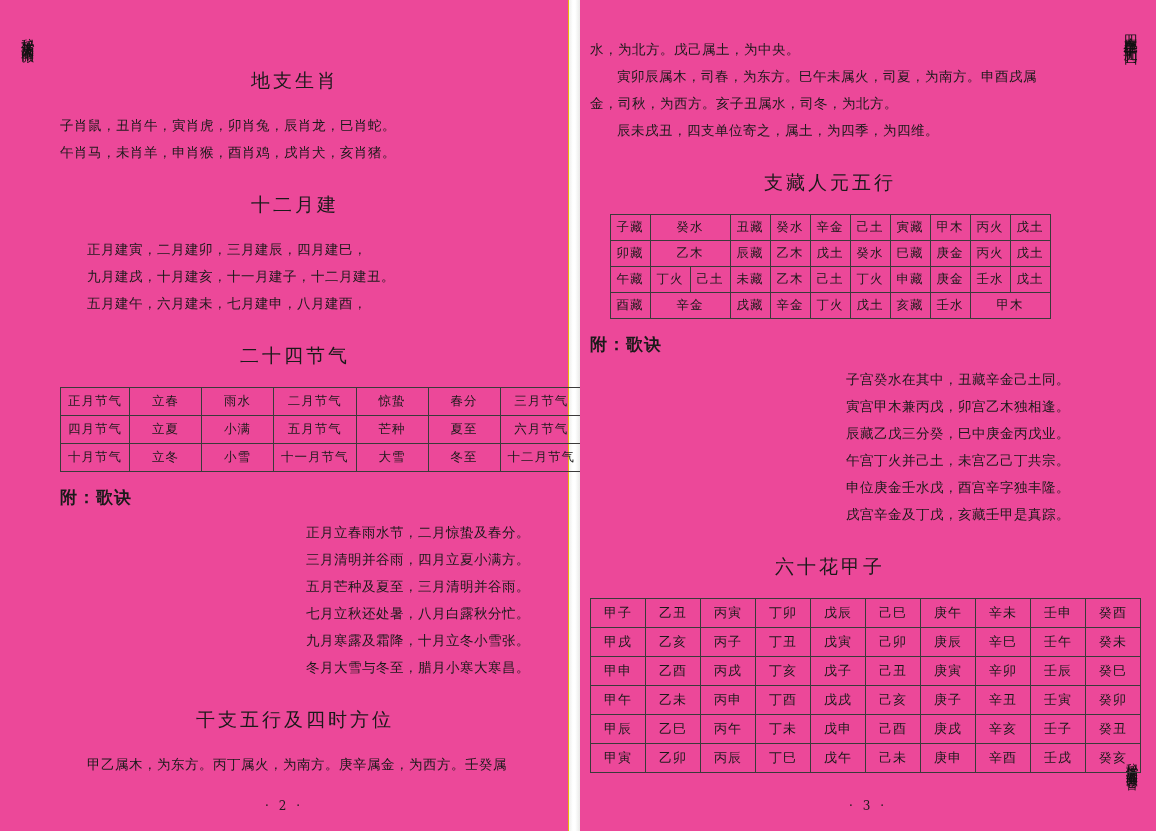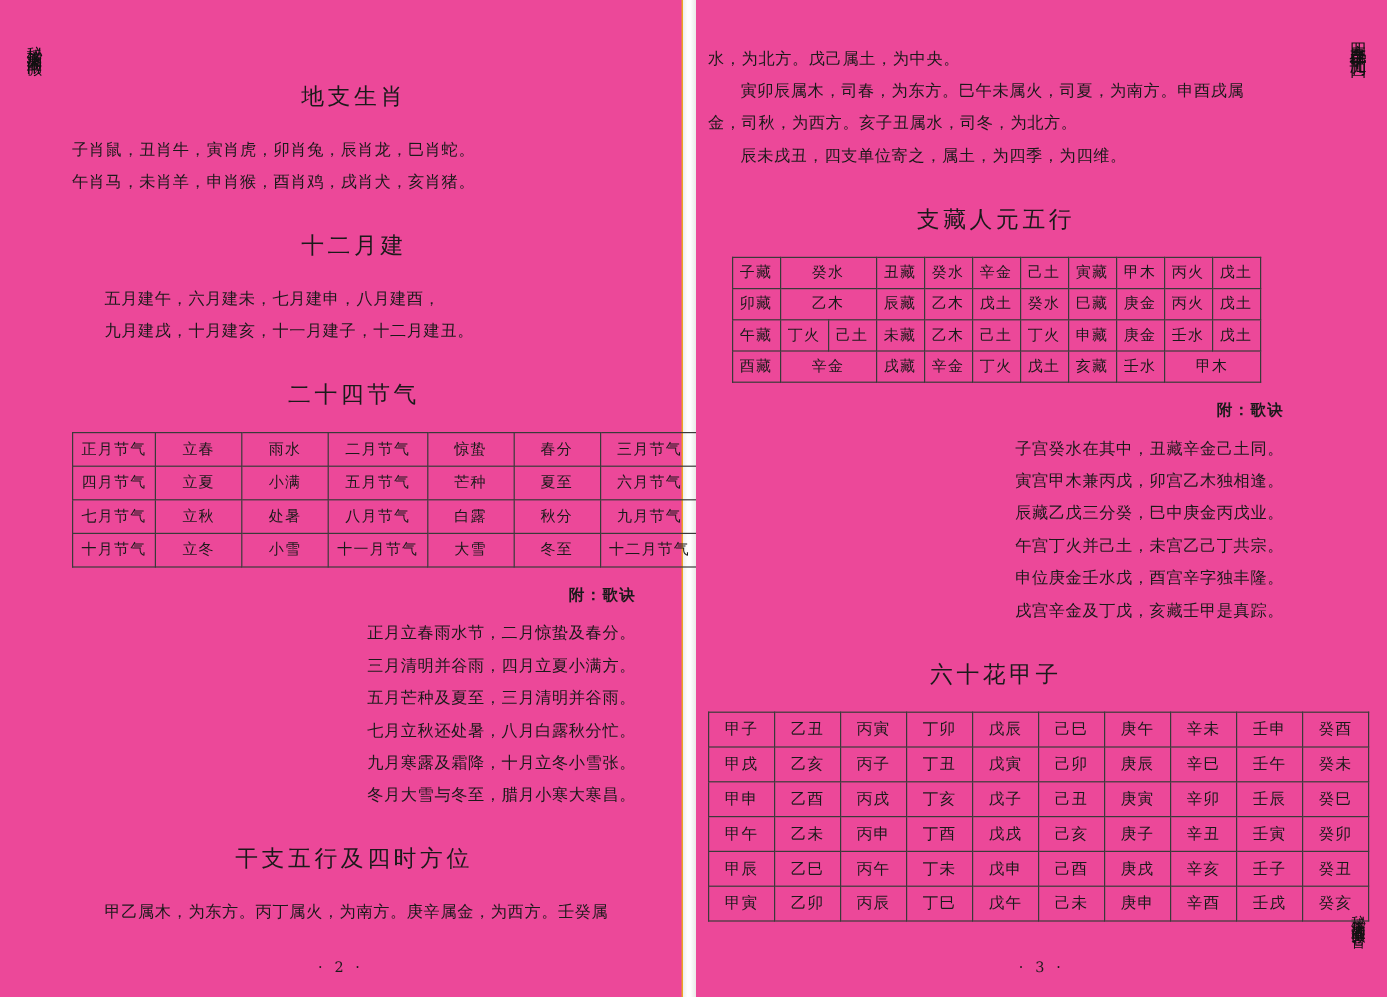--- a/index.html
+++ b/index.html
@@ -60,22 +60,22 @@
   }
   .para.ind{text-indent:2em;}
   .verse{
     font-size:13.5px;
     line-height:2.0;
     text-align:right;
     letter-spacing:0.5px;
     margin:0;
   }
   .attach{
-    text-align:right;
-    font-size:13px;
+    text-align:left;
+    font-size:17px;
     margin:14px 0 10px 0;
     letter-spacing:1px;
     font-weight:bold;
     font-family:Liberation Mono, monospace;
   }
 
   table.grid{
     border-collapse:collapse;
     margin:10px auto;
     font-size:12.5px;
@@ -111,22 +111,23 @@
 
   <div class="vtitle lefttop">秘授滴天髓阐微</div>
 
   <div class="col leftcol">
 
     <h2 class="sec first">地支生肖</h2>
     <p class="para">子肖鼠，丑肖牛，寅肖虎，卯肖兔，辰肖龙，巳肖蛇。</p>
     <p class="para">午肖马，未肖羊，申肖猴，酉肖鸡，戌肖犬，亥肖猪。</p>
 
     <h2 class="sec">十二月建</h2>
+    <p class="para ind">正月建寅，二月建卯，三月建辰，四月建巳，</p>
+    <p class="para ind">九月建戌，十月建亥，十一月建子，十二月建丑。</p>
     <p class="para ind">五月建午，六月建未，七月建申，八月建酉，</p>
-    <p class="para ind">九月建戌，十月建亥，十一月建子，十二月建丑。</p>
 
     <h2 class="sec">二十四节气</h2>
 
     <table class="grid jieqi">
       <tbody>
         <tr>
           <td class="lbl">正月节气</td>
           <td>立春</td>
           <td>雨水</td>
           <td class="lbl">二月节气</td>
@@ -139,31 +140,20 @@
         <tr>
           <td class="lbl">四月节气</td>
           <td>立夏</td>
           <td>小满</td>
           <td class="lbl">五月节气</td>
           <td>芒种</td>
           <td>夏至</td>
           <td class="lbl">六月节气</td>
           <td>小暑</td>
           <td>大暑</td>
-        </tr>
-        <tr>
-          <td class="lbl">七月节气</td>
-          <td>立秋</td>
-          <td>处暑</td>
-          <td class="lbl">八月节气</td>
-          <td>白露</td>
-          <td>秋分</td>
-          <td class="lbl">九月节气</td>
-          <td>寒露</td>
-          <td>霜降</td>
         </tr>
         <tr>
           <td class="lbl">十月节气</td>
           <td>立冬</td>
           <td>小雪</td>
           <td class="lbl">十一月节气</td>
           <td>大雪</td>
           <td>冬至</td>
           <td class="lbl">十二月节气</td>
           <td>小寒</td>

